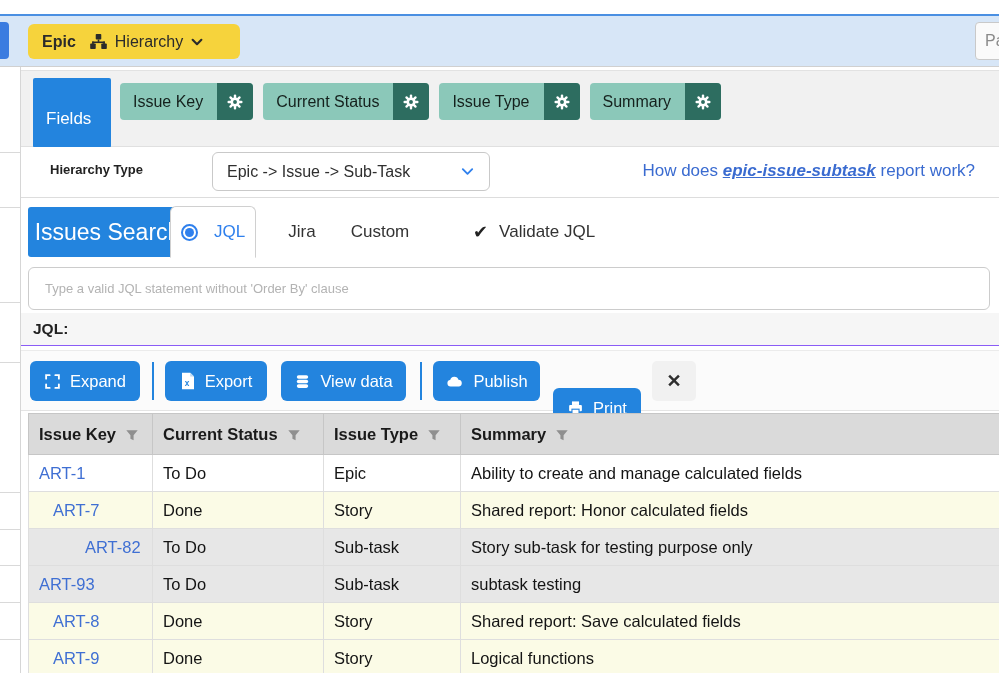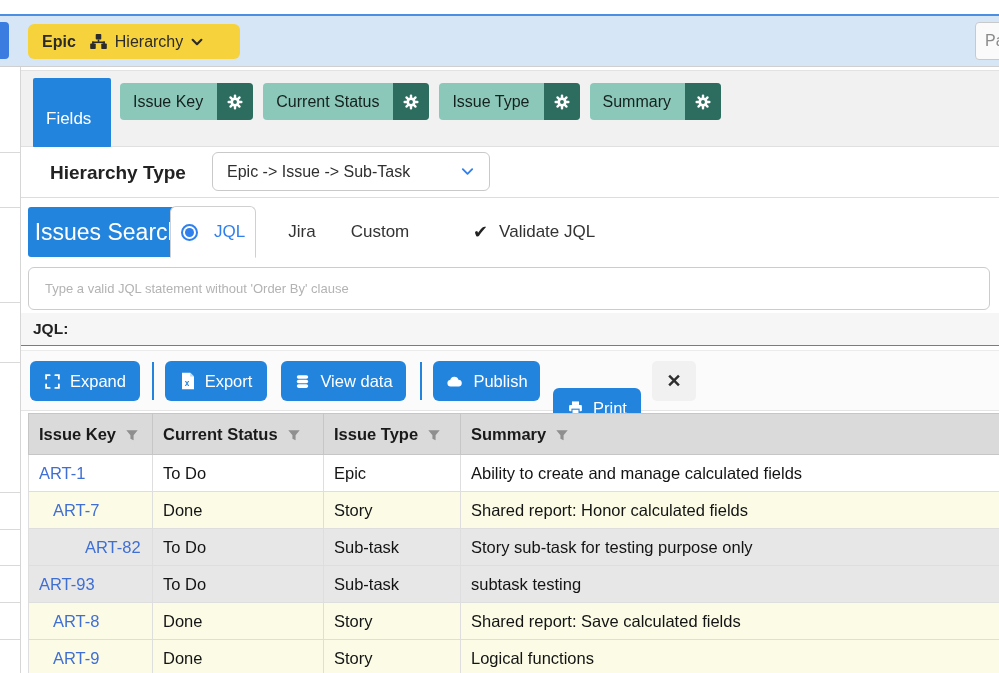--- a/index.html
+++ b/index.html
@@ -27,21 +27,21 @@
     border-top:1px solid #e2e2e2;border-bottom:1px solid #e0e0e0;box-sizing:border-box;}
   .fields-btn{position:absolute;left:12px;top:7px;width:78px;height:70px;background:#2384de;color:#fff;
     font-size:17px;padding:11px 0 0 13px;box-sizing:border-box;border:none;border-radius:2px;text-align:left;
     cursor:pointer;font-family:inherit;}
   .chips{position:absolute;left:99px;top:12px;display:flex;gap:10px;height:37px;}
   .chip{display:flex;align-items:stretch;background:#8bc8b9;border-radius:4px;cursor:pointer;}
   .chip-label{display:flex;align-items:center;padding:0 14px 0 13px;font-size:16px;color:#15211d;}
   .chip-gear{width:36px;background:#2d6d60;border-radius:0 4px 4px 0;display:flex;align-items:center;justify-content:center;cursor:pointer;}
   
   .hierarchy-row{position:absolute;left:21px;top:147px;width:978px;height:51px;background:#fff;border-bottom:1px solid #ddd;box-sizing:border-box;}
-  .hier-label{position:absolute;left:29px;top:15px;font-weight:bold;font-size:19px;color:#222;}
+  .hier-label{position:absolute;left:29px;top:15px;font-weight:bold;font-size:13px;color:#222;}
   .hier-select{position:absolute;left:191px;top:5px;width:278px;height:39px;border:1px solid #c9c9c9;border-radius:6px;
     background:#fff;display:flex;align-items:center;padding:0 14px;box-sizing:border-box;font-size:16px;color:#2f2f2f;cursor:pointer;}
   .hier-select .chev{margin-left:auto;color:#2f80ed;}
   .help-link{position:absolute;right:24px;top:14px;font-size:17px;color:#3a6bd0;cursor:pointer;}
   .help-link .hl-key{font-weight:bold;font-style:italic;text-decoration:underline;}
   
   .tabs-row{position:absolute;left:21px;top:203px;width:978px;height:57px;background:#fff;}
   .issues-search-btn{position:absolute;left:7px;top:4px;width:159px;height:50px;background:#2384de;color:#ffffff;
     border:none;border-radius:3px;font-size:23px;cursor:pointer;font-family:inherit;}
   .jql-tab{position:absolute;left:149px;top:3px;width:86px;height:52px;border:1px solid #d0d0d0;border-bottom:1px solid #fff;
@@ -206,20 +206,23 @@
   <div class="hierarchy-row">
     <span class="hier-label">Hierarchy Type</span>
     <div class="hier-select">
       <span>Epic -&gt; Issue -&gt; Sub-Task</span>
       <span class="icon chev">
         <svg width="15" height="15" viewBox="0 0 16 16" fill="none" stroke="#2f80ed" stroke-width="2" stroke-linecap="round" stroke-linejoin="round">
             <path d="M3 5.5l5 5 5-5"></path>
           </svg>
       </span>
     </div>
+    <span class="help-link">
+      <span>How does </span><span class="hl-key">epic-issue-subtask</span><span> report work?</span>
+    </span>
   </div>
 
   <div class="tabs-row">
     <button class="issues-search-btn">Issues Search</button>
     <div class="jql-tab">
       <span class="radio">
           <span class="radio-dot"></span>
         </span>
       <span>JQL</span>
     </div>

